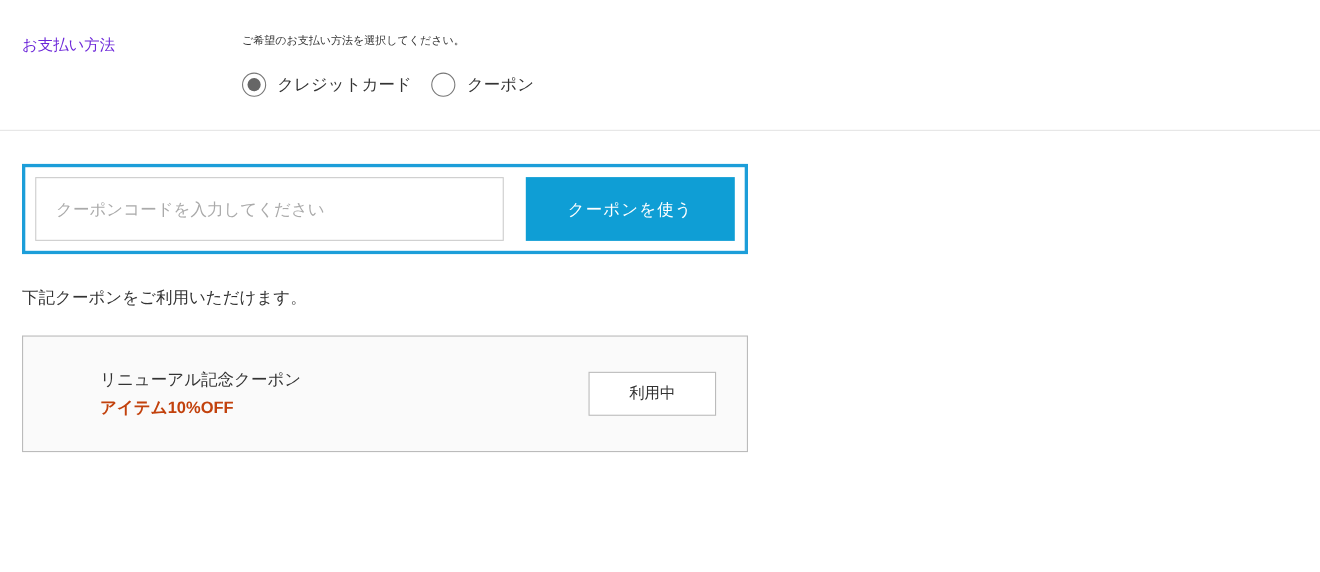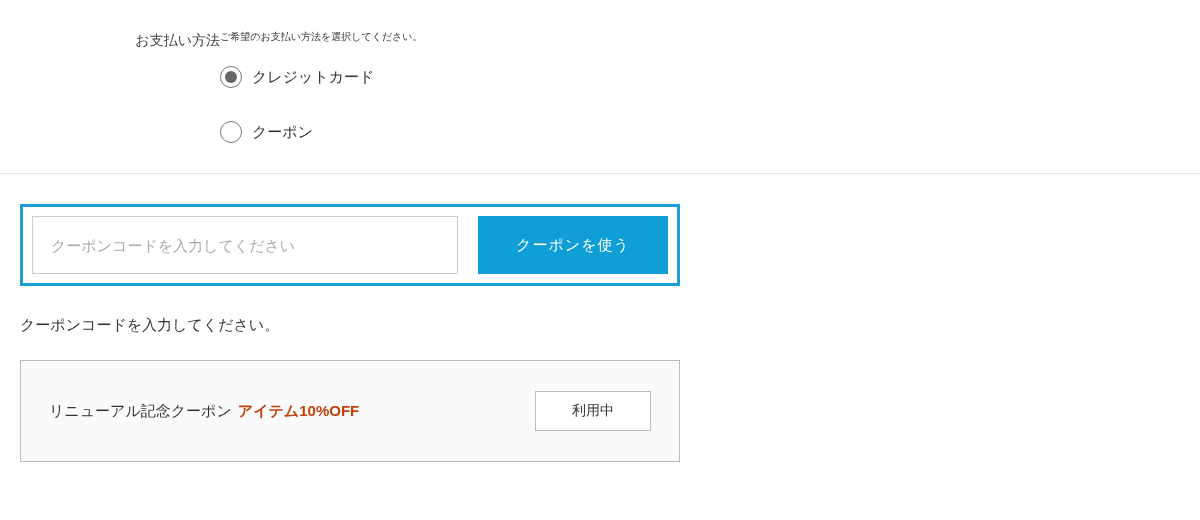--- a/index.html
+++ b/index.html
@@ -18,41 +18,40 @@
     }
     .section {
       display: flex;
       padding: 30px 20px;
     }
     .section-label-col {
       width: 200px;
       flex-shrink: 0;
       padding-top: 2px;
       font-size: 14px;
-      color: #404040;
-      text-align: right;
+      color: #6d28d9;
     }
     .section-content-col {
       flex: 1;
       max-width: 660px;
     }
     .divider {
       border: none;
       border-top: 1px solid #e5e5e5;
       margin: 0;
     }
     .instruction-text {
       font-size: 10px;
       color: #333;
       margin-bottom: 22px;
     }
     .radio-group {
       display: flex;
-      flex-direction: column;
-      gap: 33px;
+      flex-direction: row;
+      gap: 18px;
     }
     .radio-option {
       display: inline-flex;
       align-items: center;
       gap: 10px;
       cursor: pointer;
       width: fit-content;
     }
     .radio-circle {
       width: 22px;
@@ -116,22 +115,23 @@
     .coupon-card {
       border: 1px solid #bbb;
       background: #fafafa;
       padding: 30px 28px;
       display: flex;
       align-items: center;
       justify-content: space-between;
     }
     .coupon-card-left {
       display: flex;
-      flex-direction: row;
+      flex-direction: column;
       gap: 6px;
+      margin-left: 42px;
     }
     .coupon-title {
       font-size: 15px;
       color: #333;
       font-weight: 400;
     }
     .coupon-discount {
       font-size: 15px;
       color: #c2410c;
       font-weight: 700;
@@ -167,21 +167,21 @@
 <hr class="divider">
 
 <div class="section">
   <div class="section-content-col">
 
     <div class="coupon-highlight-box">
       <input type="text" class="coupon-input" placeholder="クーポンコードを入力してください" style="">
       <button class="apply-coupon-btn">クーポンを使う</button>
     </div>
 
-    <div class="available-text">クーポンコードを入力してください。</div>
+    <div class="available-text">下記クーポンをご利用いただけます。</div>
 
     <div class="coupon-card">
       <div class="coupon-card-left">
         <div class="coupon-title">リニューアル記念クーポン</div>
         <div class="coupon-discount">アイテム10%OFF</div>
       </div>
       <div class="coupon-status">利用中</div>
     </div>
 
   </div>

